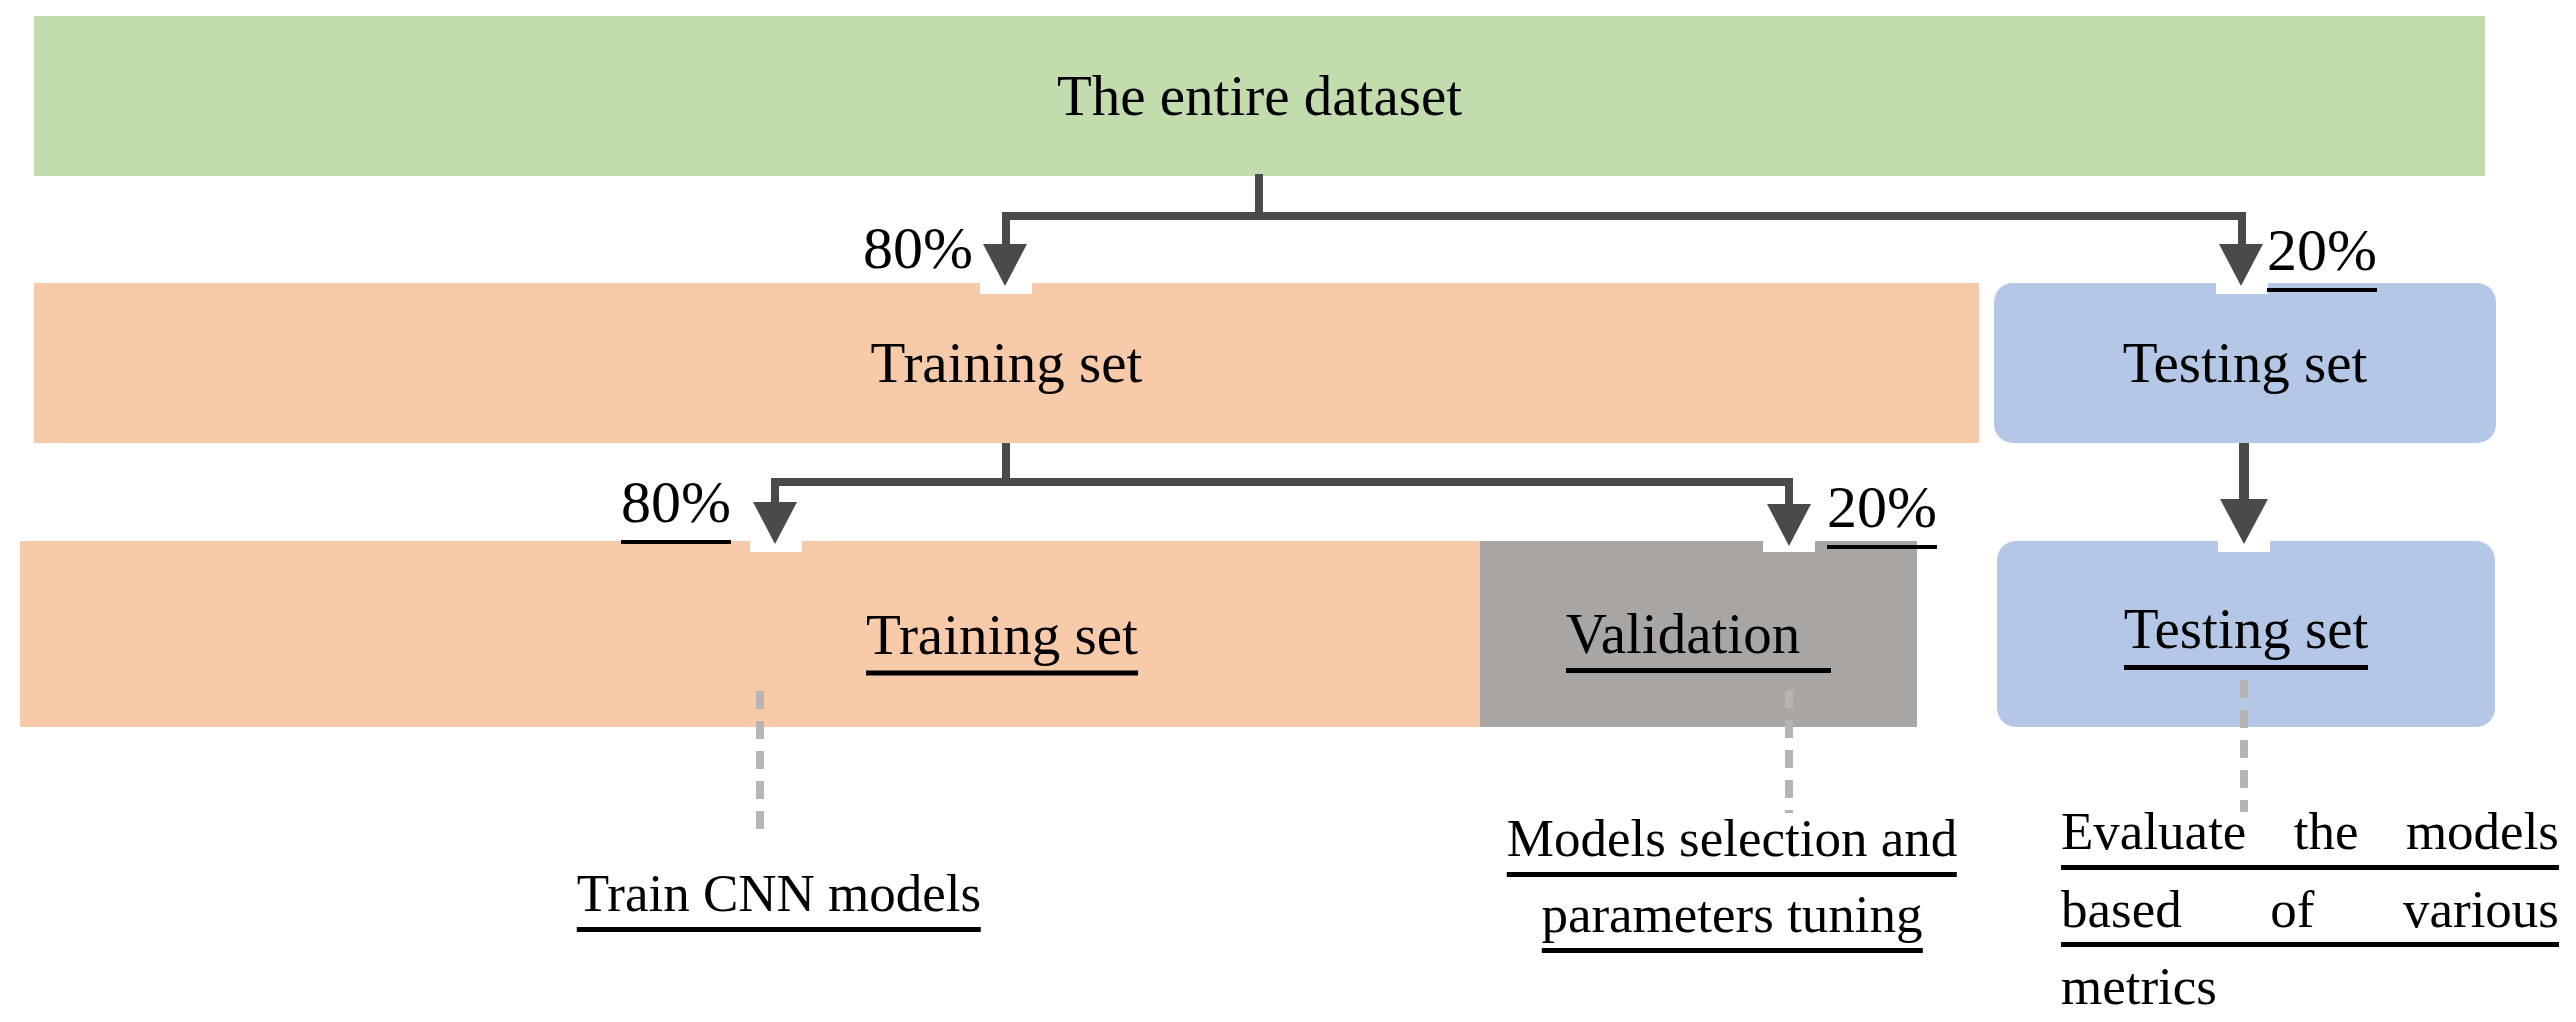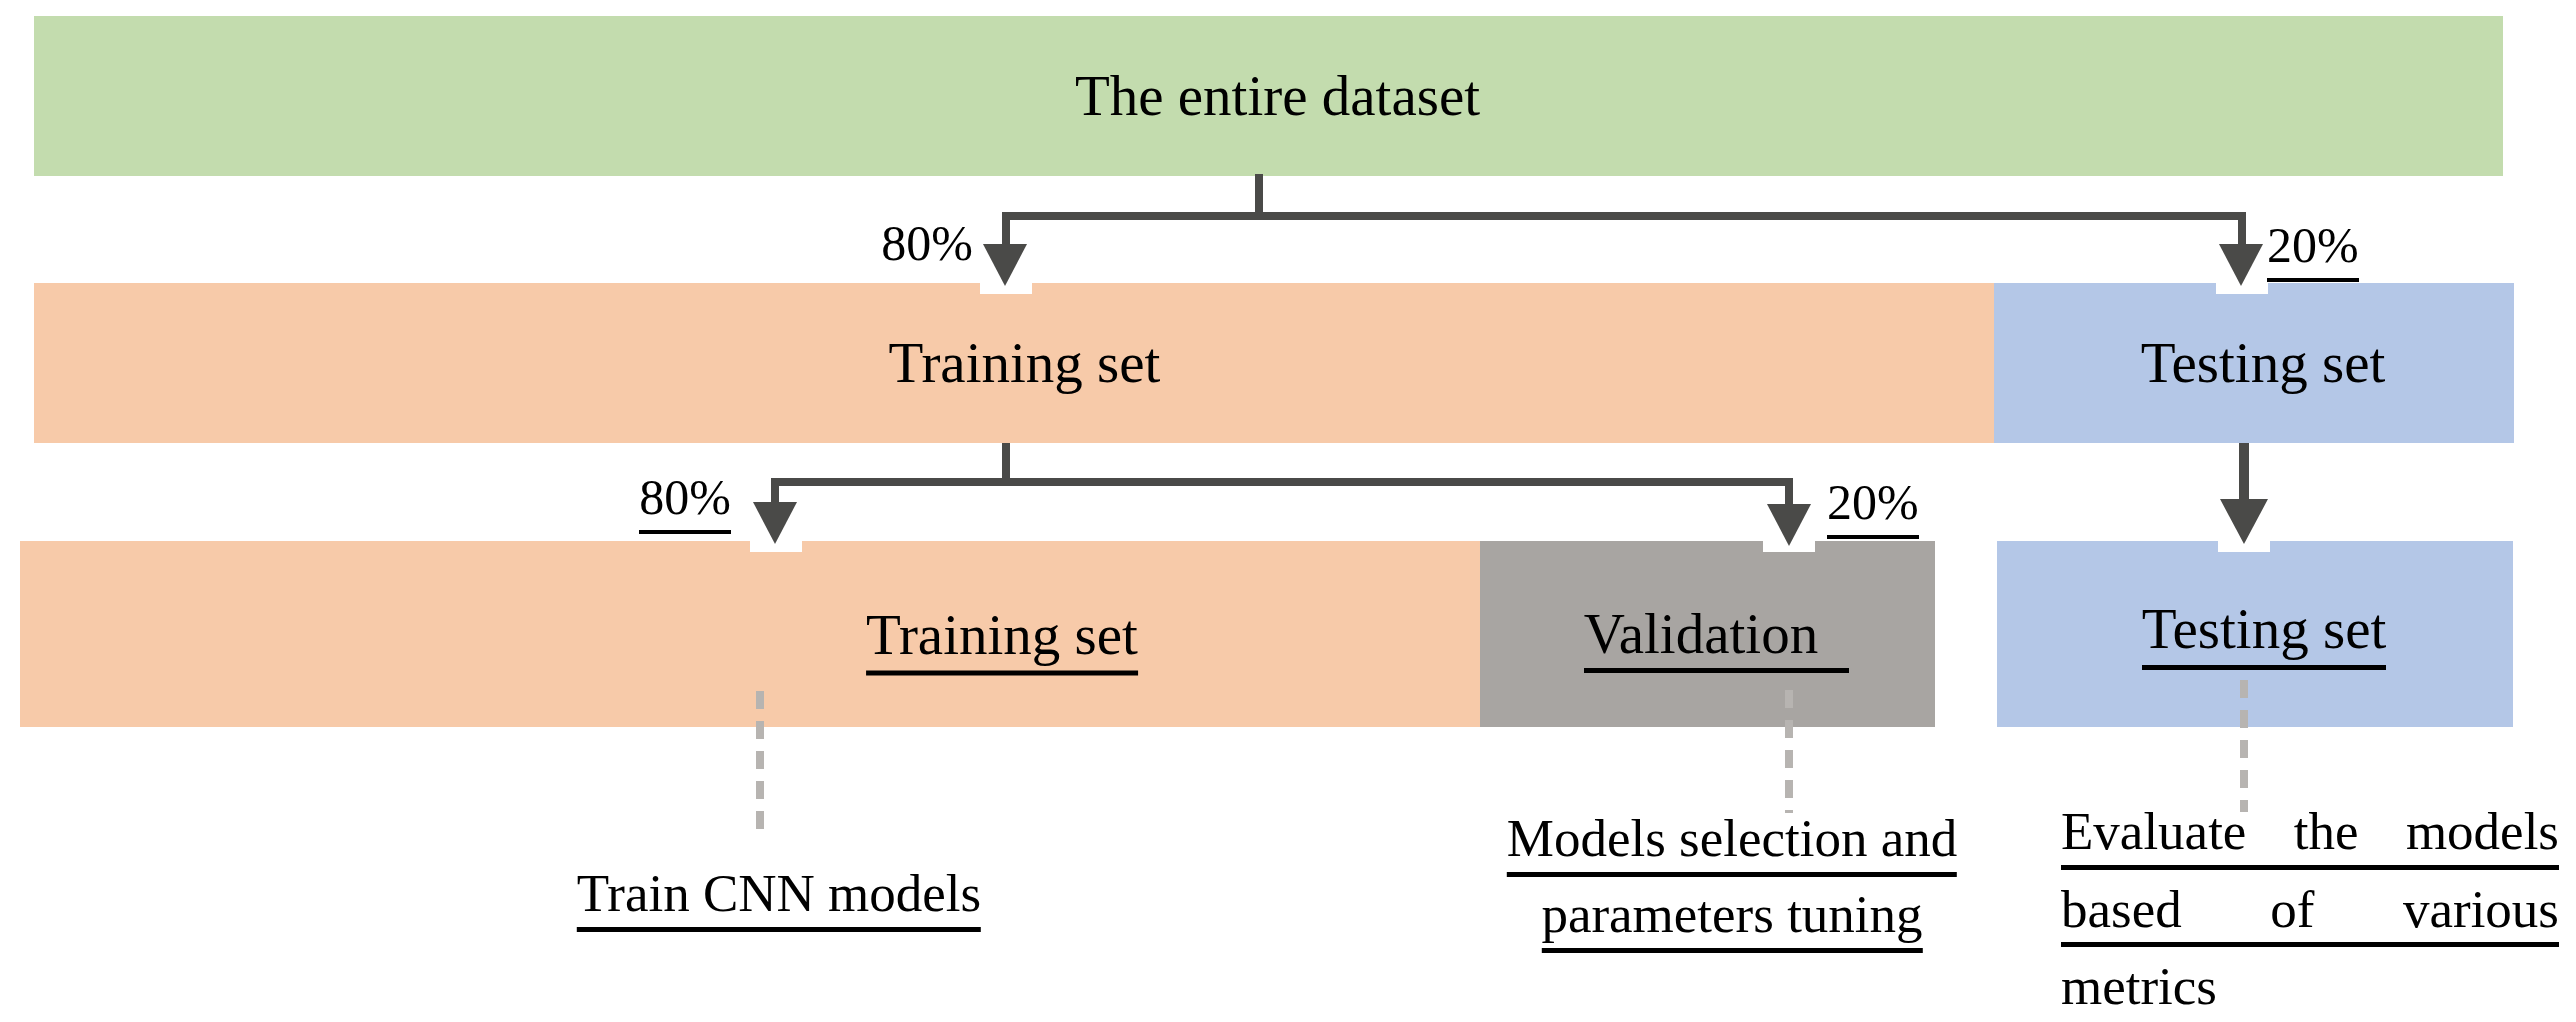--- a/index.html
+++ b/index.html
@@ -18,25 +18,25 @@
     position:relative;
     width:2576px;height:1023px;
     background:var(--bg);
     overflow:hidden;
     font-family:"Liberation Serif","DejaVu Serif",serif;
     color:var(--text);
   }
   .bar{
     position:absolute;
     display:flex;align-items:center;justify-content:center;
-    font-size:57px;line-height:1.1;white-space:nowrap;padding-left:18px;
+    font-size:57px;line-height:1.1;white-space:nowrap;
   }
   .bar.green{background:var(--green);}
   .bar.orange{background:var(--orange);}
-  .bar.blue{background:var(--blue);}
+  .bar.blue{background:var(--blue);border-radius:19px;}
   .bar.gray{background:var(--gray);}
 
   #bar-entire{left:34px;top:16px;width:2451px;height:160px;}
   #bar-train1{left:34px;top:283px;width:1945px;height:160px;}
   #bar-test1{left:1994px;top:283px;width:502px;height:160px;}
   #bar-train2{left:20px;top:541px;width:1521px;height:186px;}
   #bar-valid{left:1480px;top:541px;width:437px;height:186px;text-align:center;}
   #bar-test2{left:1997px;top:541px;width:498px;height:186px;}
 
   
@@ -73,21 +73,21 @@
   #c2-rarrow{left:1767px;top:504px;}
   #test-arrow{left:2220px;top:499px;border-left-width:24px;border-right-width:24px;border-top-width:45px;}
 
   .notch{position:absolute;width:52px;height:10.5px;background:var(--bg);}
   #notch1{left:980px;top:283px;}
   #notch2{left:2216px;top:283px;}
   #notch3{left:750px;top:541px;}
   #notch4{left:1763px;top:541px;}
   #notch5{left:2218px;top:541px;}
 
-  .pct{position:absolute;font-size:50px;line-height:1;white-space:nowrap;}
+  .pct{position:absolute;font-size:60px;line-height:1;white-space:nowrap;}
   #pct-80-top{left:771px;top:218px;width:202px;text-align:right;}
   #pct-20-top{left:2267px;top:220px;}
   #pct-80-mid{left:529px;top:472px;width:202px;text-align:right;}
   #pct-20-mid{left:1827px;top:477px;}
   .pct .u{border-bottom:4.8px solid var(--text);padding-bottom:5px;}
 
   .dash{
     position:absolute;width:8px;
     background:repeating-linear-gradient(to bottom,
       var(--dash) 0px, var(--dash) 18px, transparent 18px, transparent 30px);

